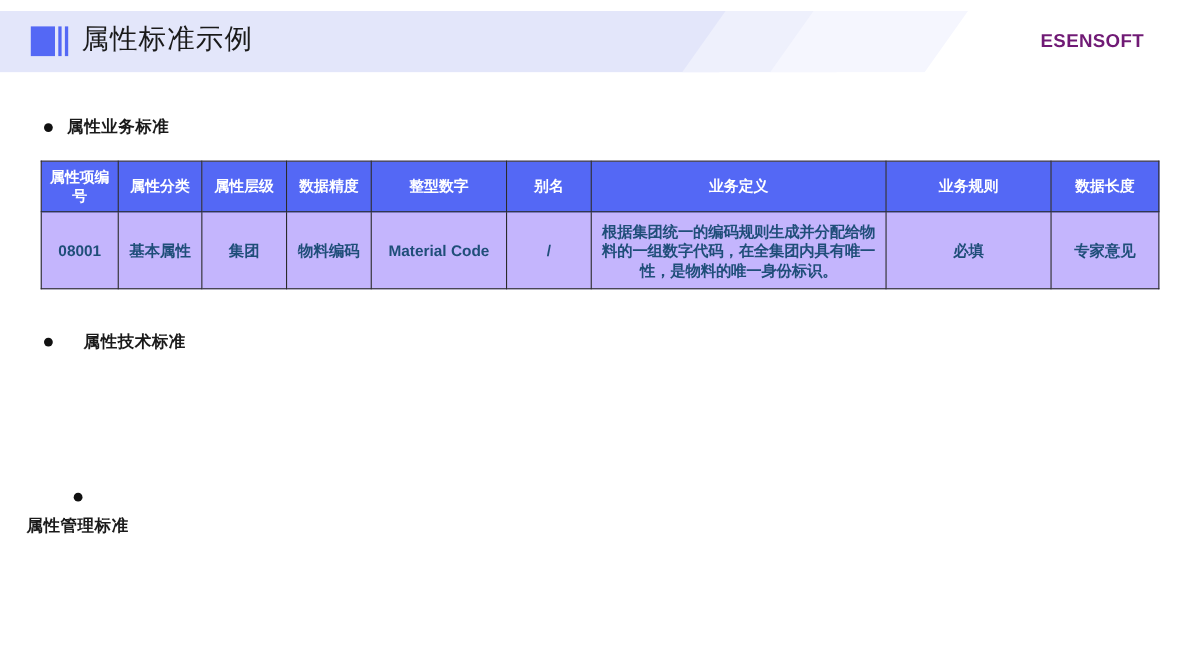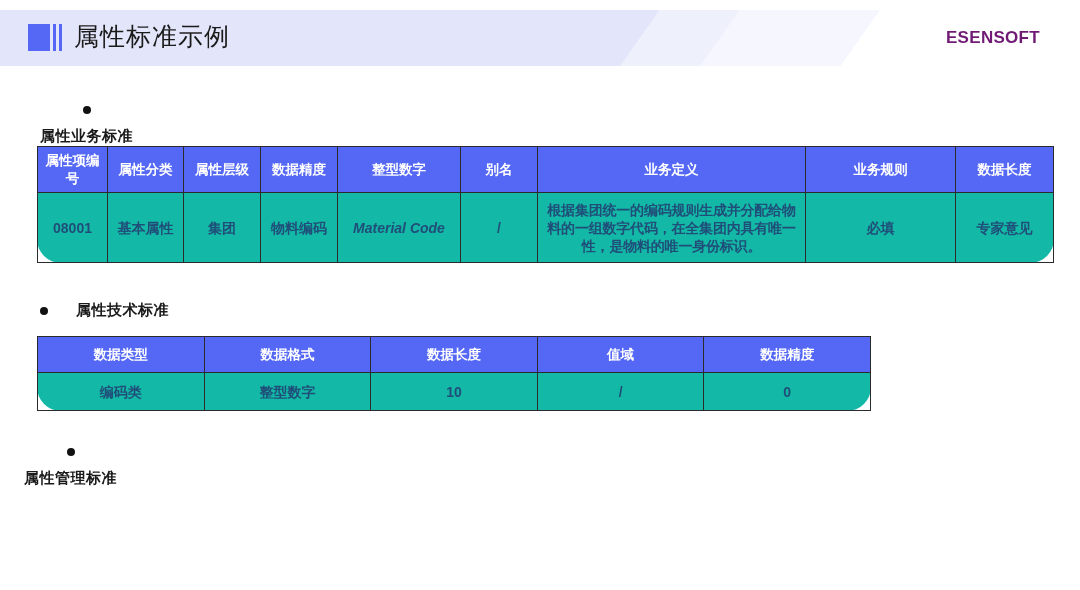--- a/index.html
+++ b/index.html
@@ -111,31 +111,30 @@
   }
   .bullet-dot {
     width: 8px;
     height: 8px;
     border-radius: 50%;
     background: #111111;
     display: inline-block;
     flex: none;
   }
 
-  .sec1 { left: 40px; top: 106px; flex-direction: column; }
+  .sec1 { left: 40px; top: 106px; }
   .sec2 { left: 40px; top: 301px; gap: 28px; }
   .sec3 { left: 24px; top: 448px; flex-direction: column; }
 
   
   table.grid {
     position: absolute;
     border-collapse: collapse;
     table-layout: fixed;
-    background: #14b8a6;
-    border-radius: 24px;
+    background: #c4b5fd;
   }
   table.grid th, table.grid td {
     border: 1px solid #2b2b2b;
     text-align: center;
     vertical-align: middle;
     padding: 3px 4px;
   }
   table.grid th {
     background: #5468f5;
     color: #ffffff;
@@ -149,21 +148,21 @@
     font-weight: bold;
     line-height: 18px;
   }
   td.def-cell {
     text-align: left;
     padding: 4px 6px;
     font-size: 13px;
     line-height: 17.5px;
     letter-spacing: -0.2px;
   }
-  td.en-cell { font-size: 14.5px; font-style: italic; }
+  td.en-cell { font-size: 14.5px; }
 
   
   #table-business { left: 37px; top: 146px; width: 1016px; }
   #table-business th { height: 46px; }
   #table-business tbody td { height: 70px; margin-top: 28px; }
 
   
   #table-technical { left: 37px; top: 336px; width: 834px; }
   #table-technical th { height: 36px; }
   #table-technical tbody td { height: 38px; }
@@ -237,47 +236,20 @@
         <td>专家意见</td>
       </tr>
     </tbody>
   </table>
 
   <div class="section-heading sec2">
     <span class="bullet-dot"></span>
     <span>属性技术标准</span>
   </div>
 
-  <table class="grid" id="table-technical">
-    <colgroup>
-      <col style="width:20%">
-        <col style="width:20%">
-        <col style="width:20%">
-      <col style="width:20%">
-        <col style="width:20%">
-    </colgroup>
-    <thead>
-      <tr>
-        <th>数据类型</th>
-        <th>数据格式</th>
-        <th>数据长度</th>
-        <th>值域</th>
-        <th>数据精度</th>
-      </tr>
-    </thead>
-    <tbody>
-      <tr>
-        <td>编码类</td>
-        <td>整型数字</td>
-        <td>10</td>
-        <td>/</td>
-        <td>0</td>
-      </tr>
-    </tbody>
-  </table>
 
   <div class="section-heading sec3">
     <span class="bullet-dot"></span>
     <span>属性管理标准</span>
   </div>
 
 
 </div>
 
 </body></html>

